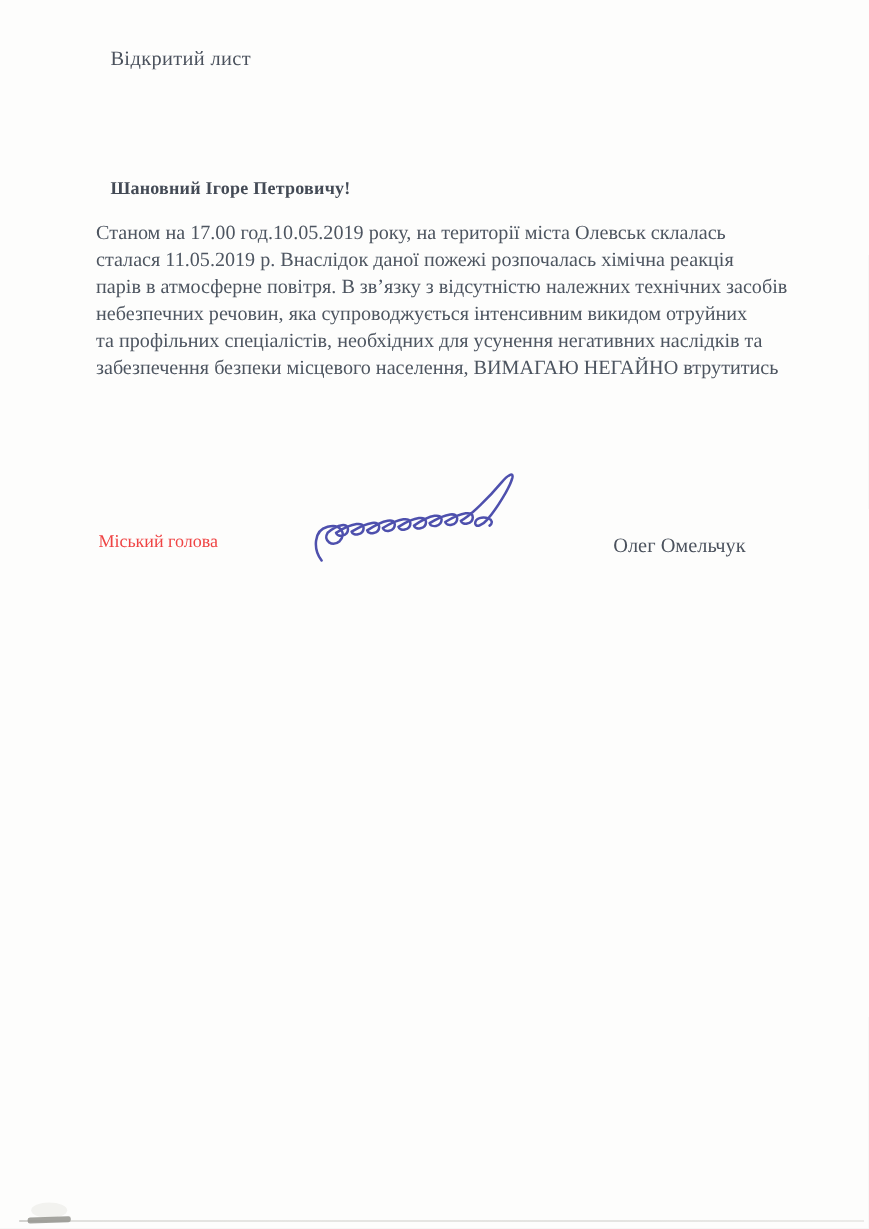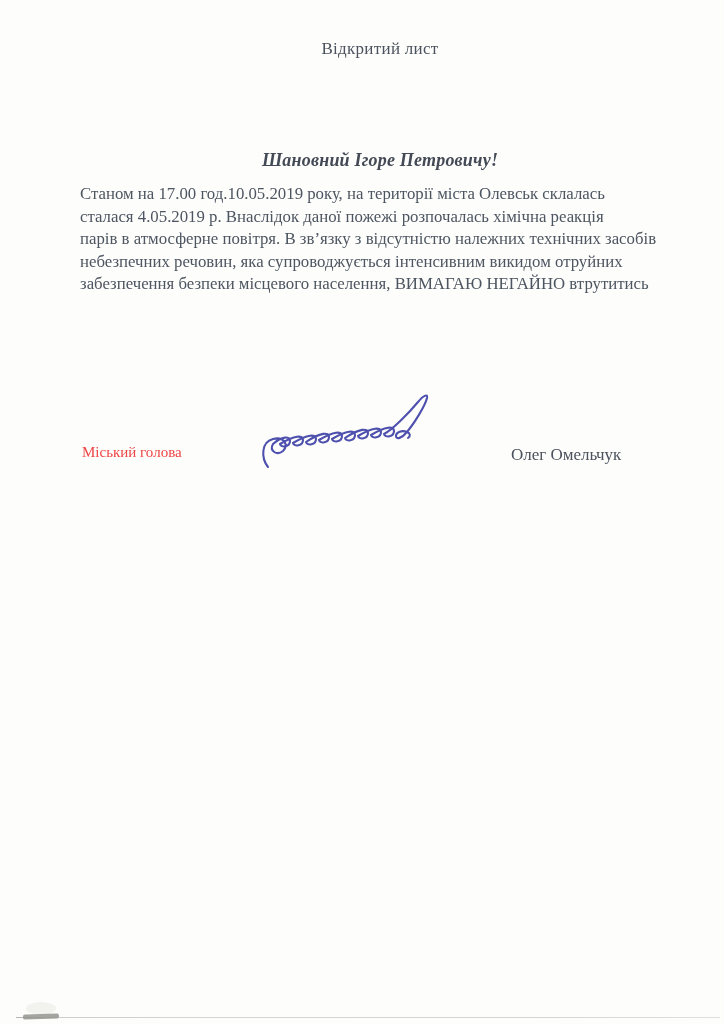--- a/index.html
+++ b/index.html
@@ -10,40 +10,38 @@
   }
   .page {
     position: relative;
     width: 724px; height: 1024px;
     background: #fdfdfc;
     overflow: hidden;
     color: #4d5560;
   }
   .content-center {
     position: absolute;
-    left: 80px; width: 600px;
-    text-align: center;
+    left: 92px; width: 600px;
   }
   .letter-title {
     top: 39px;
     font-size: 17px;
     color: #4b525d;
     letter-spacing: 0.3px;
   }
   .letter-recipient {
     top: 79px;
     font-size: 17px;
     color: #4b525d;
     letter-spacing: 0.2px;
   }
   .letter-salutation {
     top: 150px;
-    font-size: 18px;
+    font-size: 15px;
     font-weight: bold;
-    font-style: italic;
     color: #434a55;
     letter-spacing: 0.2px;
   }
   .letter-body {
     position: absolute;
     left: 80px; top: 183px;
     width: 620px;
     font-size: 16.8px;
     line-height: 22.6px;
     color: #4d5560;
@@ -99,23 +97,24 @@
 
 <div class="page">
 
   <div class="content-center letter-title">Відкритий лист</div>
 
 
   <div class="content-center letter-salutation">Шановний Ігоре Петровичу!</div>
 
   <div class="letter-body">
     <div class="body-line">Станом на 17.00 год.10.05.2019 року, на території міста Олевськ склалась</div>
-    <div class="body-line">сталася 4.05.2019 р. Внаслідок даної пожежі розпочалась хімічна реакція</div>
+    <div class="body-line">сталася 11.05.2019 р. Внаслідок даної пожежі розпочалась хімічна реакція</div>
     <div class="body-line">парів в атмосферне повітря. В зв’язку з відсутністю належних технічних засобів</div>
     <div class="body-line">небезпечних речовин, яка супроводжується інтенсивним викидом отруйних</div>
+    <div class="body-line">та профільних спеціалістів, необхідних для усунення негативних наслідків та</div>
     <div class="body-line">забезпечення безпеки місцевого населення, ВИМАГАЮ НЕГАЙНО втрутитись</div>
   </div>
 
   <div class="sig-row-label">Міський голова</div>
 
   <div class="signature-wrap">
     <svg viewBox="0 0 186 80" xmlns="http://www.w3.org/2000/svg">
       <path d="M10,75
                C3,66 3,50 15,47
                C26,44 31,53 25,59

